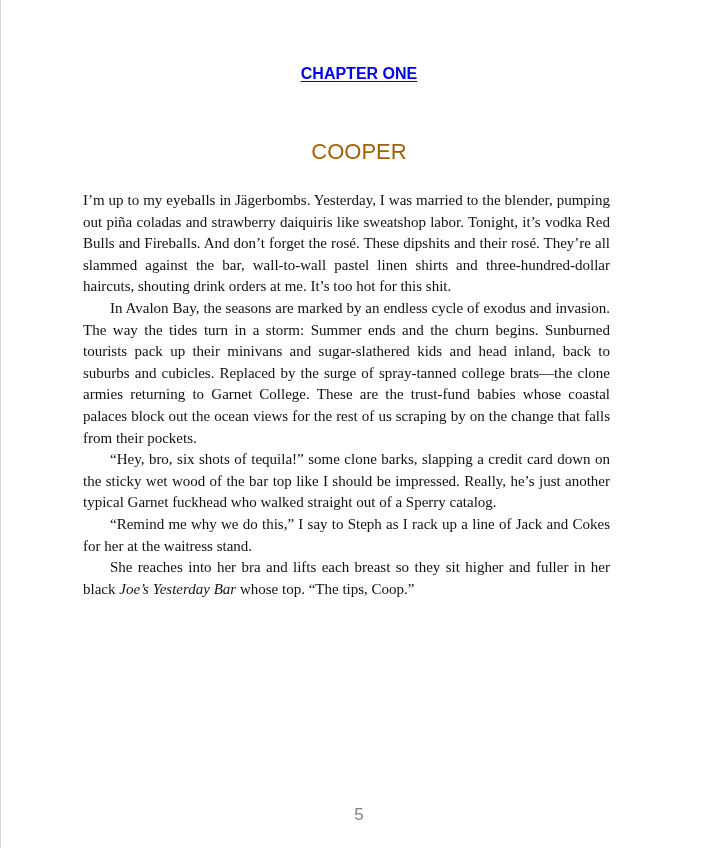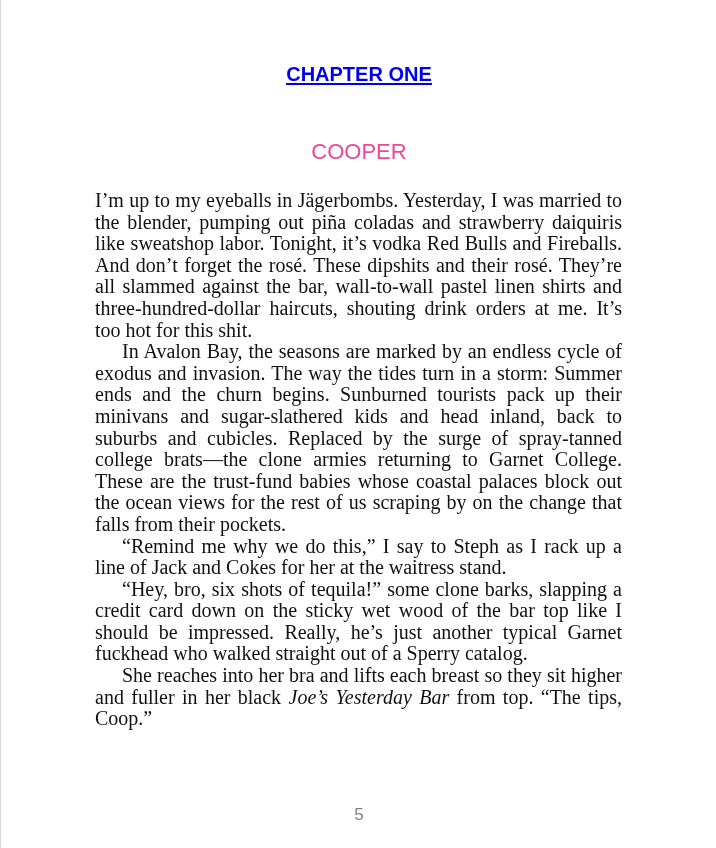--- a/index.html
+++ b/index.html
@@ -23,21 +23,21 @@
       background: #ffffff;
     }
     .chapter-title {
       position: absolute;
       left: 0;
       width: 716px;
       top: 60px;
       text-align: center;
       font-family: "Liberation Sans", sans-serif;
       font-weight: bold;
-      font-size: 20px;
+      font-size: 16px;
       line-height: 28px;
       color: #0000ee;
       text-decoration: underline;
       text-underline-offset: 2px;
       margin: 0;
     }
     .chapter-title a {
       color: #0000ee;
       text-decoration: underline;
       cursor: pointer;
@@ -45,30 +45,30 @@
     .character-name {
       position: absolute;
       left: 0;
       width: 716px;
       top: 138px;
       text-align: center;
       font-family: "Liberation Sans", sans-serif;
       font-weight: normal;
       font-size: 22px;
       line-height: 28px;
-      color: #ec4899;
+      color: #a16207;
       margin: 0;
     }
     .body-text {
       position: absolute;
-      left: 94px;
+      left: 82px;
       top: 190px;
       width: 527px;
       font-family: "Liberation Serif", serif;
-      font-size: 20px;
+      font-size: 15px;
       line-height: 21.6px;
       color: #111111;
       text-align: justify;
     }
     .body-text p {
       margin: 0;
       text-indent: 27px;
       text-align: justify;
       hyphens: manual;
     }
@@ -97,20 +97,20 @@
 
   <h1 class="chapter-title">
     <a>CHAPTER ONE</a>
   </h1>
 
   <h2 class="character-name">COOPER</h2>
 
   <div class="body-text">
     <p class="first">I’m up to my eyeballs in Jägerbombs. Yesterday, I was married to the blender, pumping out piña coladas and strawberry daiquiris like sweatshop labor. Tonight, it’s vodka Red Bulls and Fireballs. And don’t forget the rosé. These dipshits and their rosé. They’re all slammed against the bar, wall-to-wall pastel linen shirts and three-hundred-dollar haircuts, shouting drink orders at me. It’s too hot for this shit.</p>
     <p>In Avalon Bay, the seasons are marked by an endless cycle of exodus and invasion. The way the tides turn in a storm: Summer ends and the churn begins. Sunburned tourists pack up their minivans and sugar-slathered kids and head inland, back to suburbs and cubicles. Replaced by the surge of spray-tanned college brats—the clone armies returning to Garnet College. These are the trust-fund babies whose coastal palaces block out the ocean views for the rest of us scraping by on the change that falls from their pockets.</p>
+    <p>“Hey, bro, six shots of tequila!” some clone barks, slapping a credit card down on the sticky wet wood of the bar top like I should be impressed. Really, he’s just another typical Garnet fuckhead who walked straight out of a Sperry catalog.</p>
     <p>“Remind me why we do this,” I say to Steph as I rack up a line of Jack and Cokes for her at the waitress stand.</p>
-    <p>“Hey, bro, six shots of tequila!” some clone barks, slapping a credit card down on the sticky wet wood of the bar top like I should be impressed. Really, he’s just another typical Garnet fuckhead who walked straight out of a Sperry catalog.</p>
-    <p><span>She reaches into her bra and lifts each breast so they sit higher and fuller in her black </span><em>Joe’s Yesterday Bar</em><span> from top. “The tips, Coop.”</span></p>
+    <p><span>She reaches into her bra and lifts each breast so they sit higher and fuller in her black </span><em>Joe’s Yesterday Bar</em><span> whose top. “The tips, Coop.”</span></p>
   </div>
 
   <div class="page-number">5</div>
 
 </div>
 
 </body></html>

